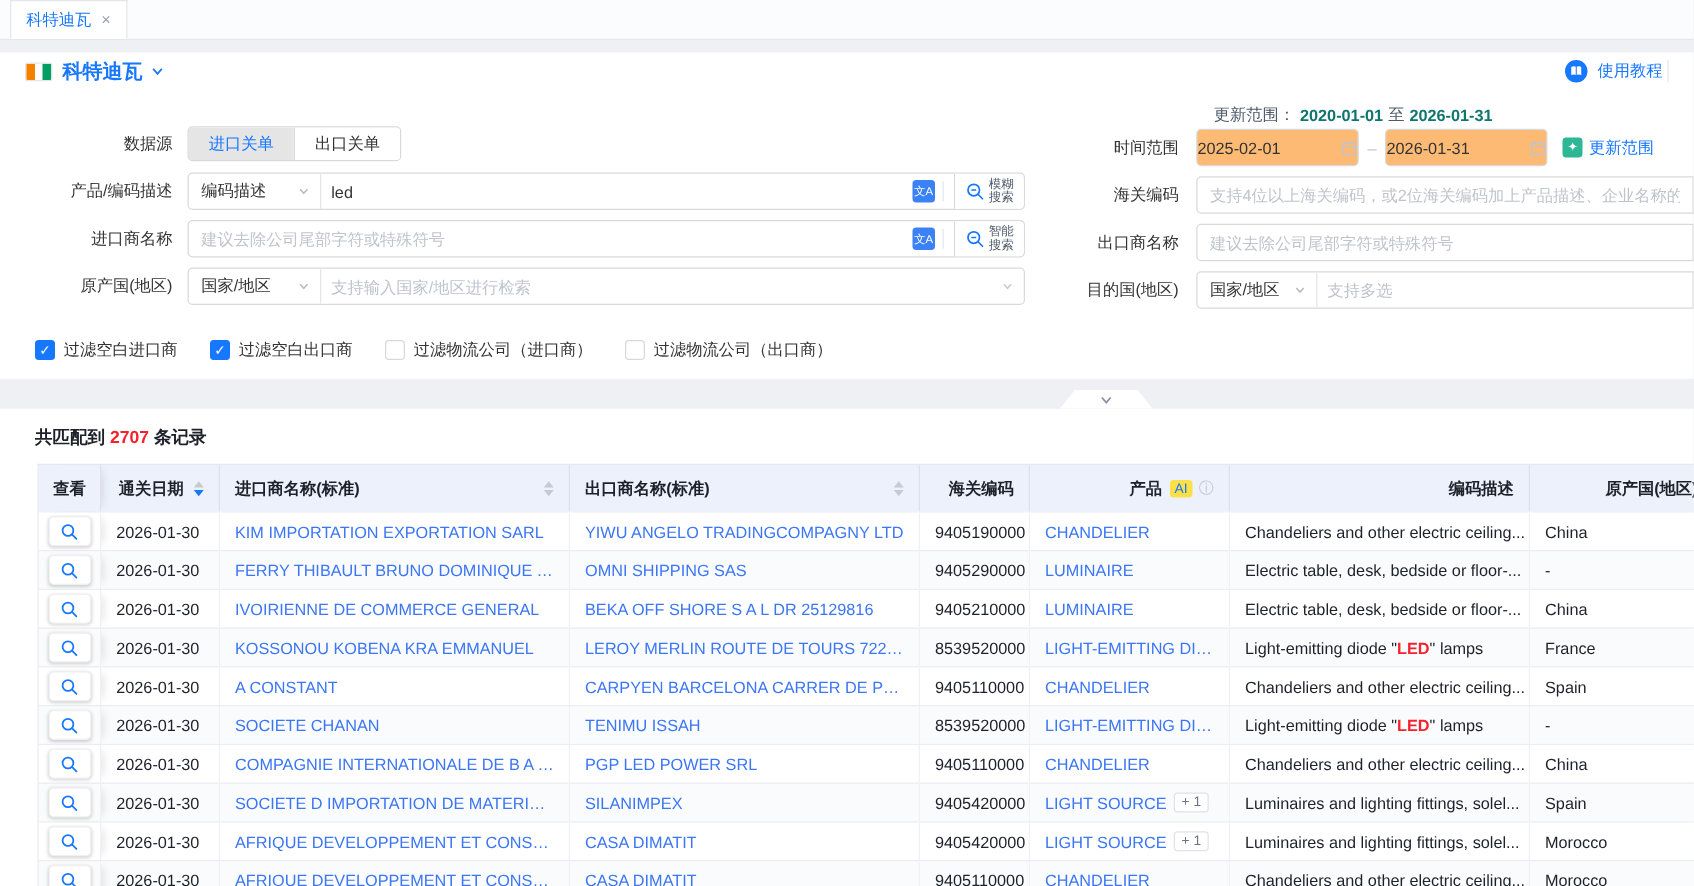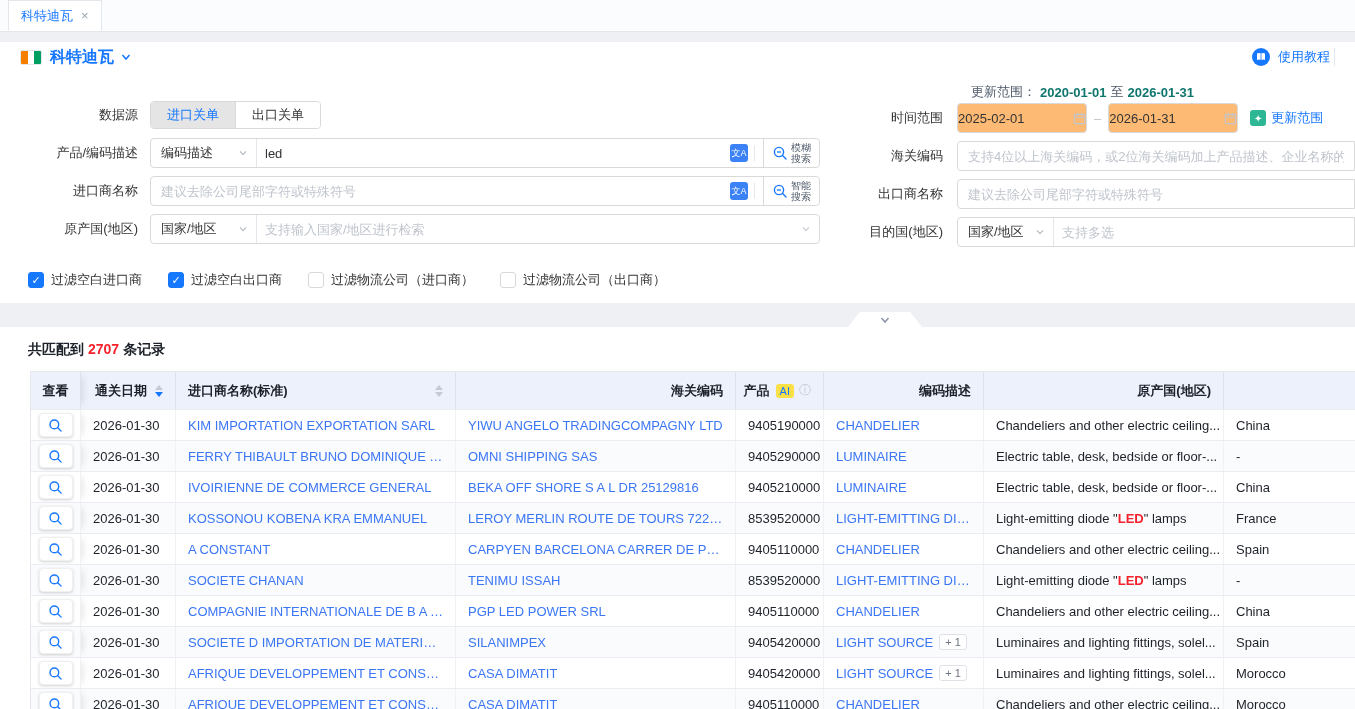--- a/index.html
+++ b/index.html
@@ -312,20 +312,28 @@
           </span>
       </div>
       <div class="th">
         <span>进口商名称(标准)</span>
           <span class="spacer"></span>
         <span class="sorter">
             <i class="car-up"></i>
             <i class="car-down"></i>
           </span>
       </div>
+      <div class="th">
+        <span>出口商名称(标准)</span>
+          <span class="spacer"></span>
+        <span class="sorter">
+            <i class="car-up"></i>
+            <i class="car-down"></i>
+          </span>
+      </div>
       <div class="th">海关编码</div>
       <div class="th">
         <span>产品</span>
         <span class="ai-badge">AI</span>
         <span class="info-i">ⓘ</span>
       </div>
       <div class="th">编码描述</div>
       <div class="th">原产国(地区)</div>
     </div>
     <div class="tbody" id="tbody">

